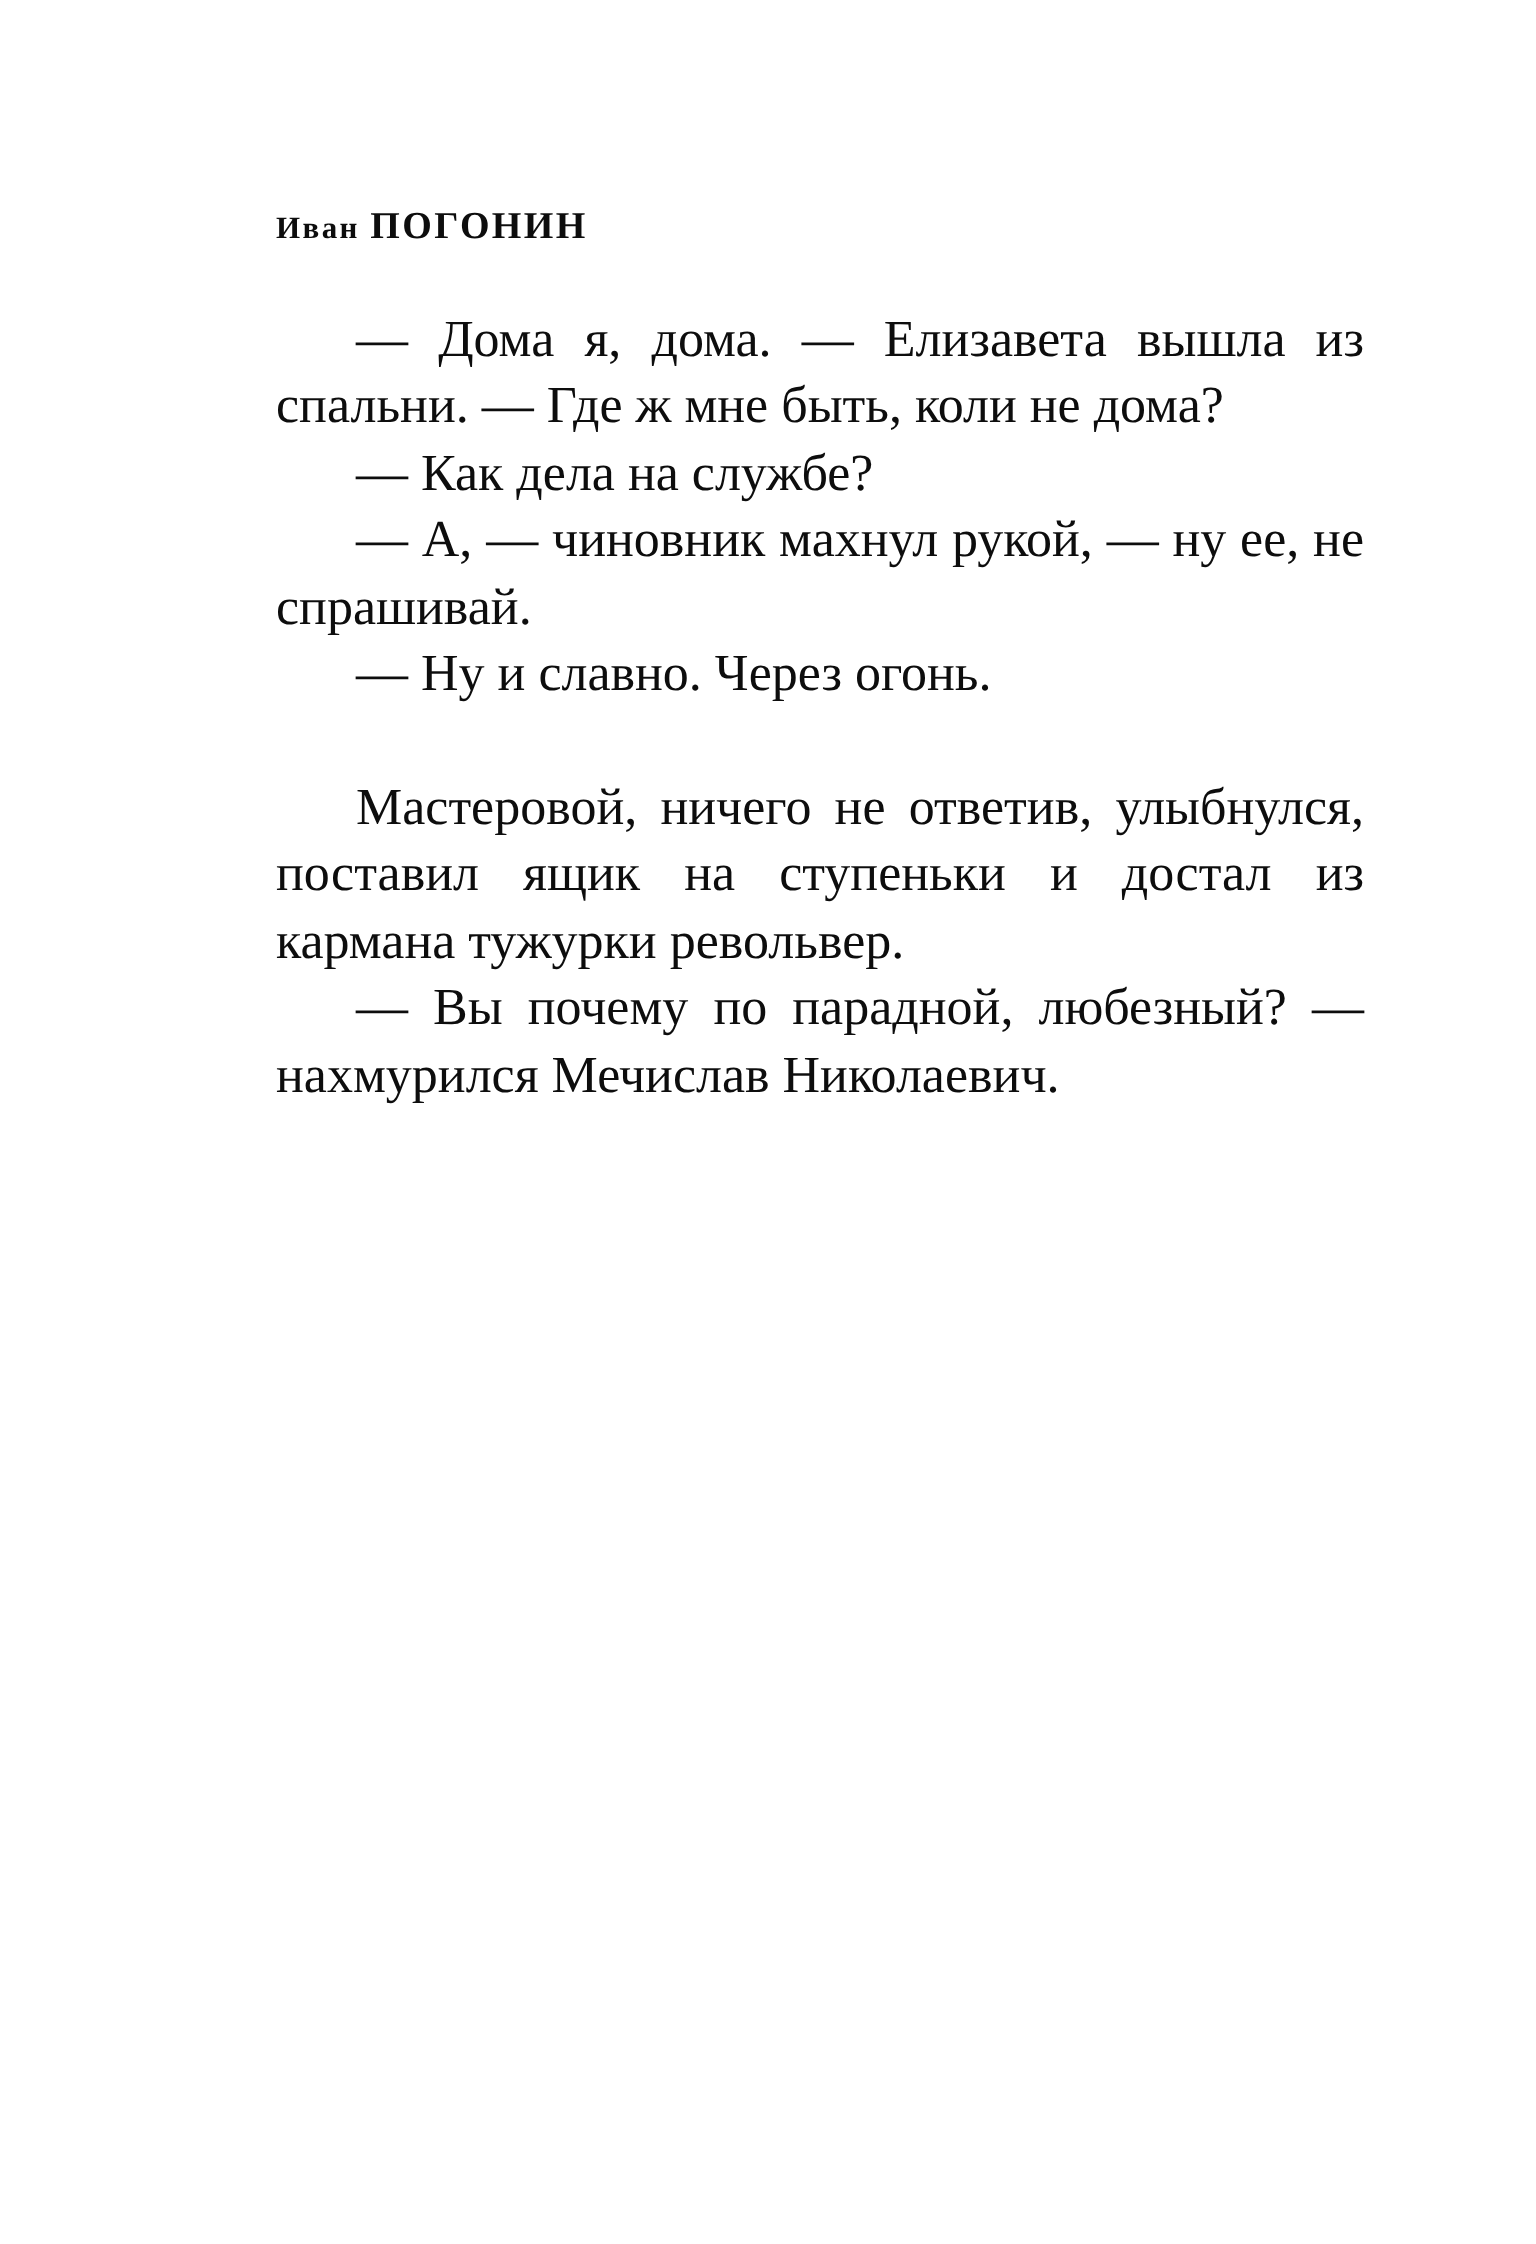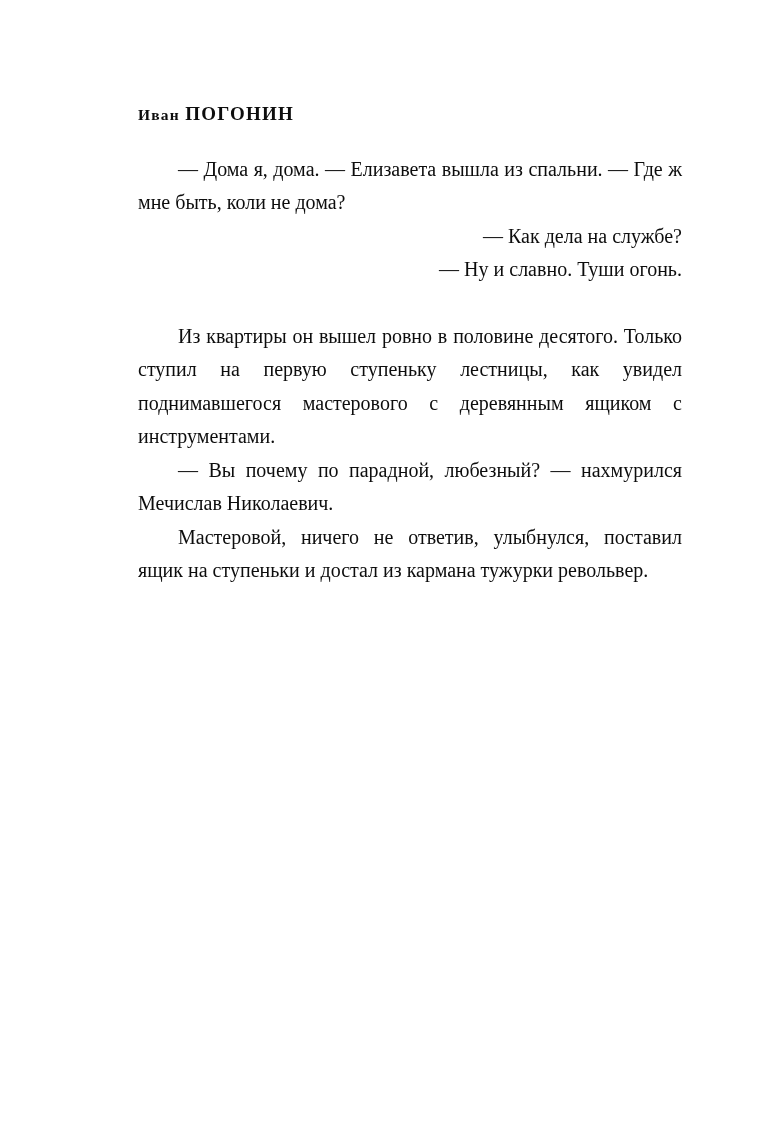--- a/index.html
+++ b/index.html
@@ -40,51 +40,51 @@
   .running-head .small-caps {
     font-size: 15.5px;
     letter-spacing: 1.2px;
   }
   .running-head .caps {
     font-size: 19px;
     letter-spacing: 1.2px;
   }
   .body-text p {
     margin: 0;
-    font-size: 20px;
+    font-size: 26px;
     line-height: 33.5px;
     text-align: justify;
     text-indent: 40px;
     hyphens: manual;
     font-weight: 500;
   }
   .body-text p.nojust {
-    text-align: right;
+    text-align: left;
   }
   .gap {
     height: 33px;
   }
 </style>
 </head>
 <body>
 
 <div class="page">
   <div class="content">
 
     <div class="running-head">
       <span class="small-caps">Иван</span>
       <span class="caps">ПОГОНИН</span>
     </div>
 
     <div class="body-text">
       <p>— Дома я, дома. — Елизавета вышла из спальни. — Где ж мне быть, коли не дома?</p>
       <p class="nojust">— Как дела на службе?</p>
-      <p class="nojust">— Ну и славно. Туши огонь.</p>
+      <p>— А, — чиновник махнул рукой, — ну ее, не спрашивай.</p>
+      <p class="nojust">— Ну и славно. Через огонь.</p>
 
       <div class="gap"></div>
 
-      <p>Из квартиры он вышел ровно в половине десятого. Только ступил на первую ступеньку лестницы, как увидел поднимавшегося мастерового с деревянным ящиком с инструментами.</p>
+      <p>Мастеровой, ничего не ответив, улыбнулся, поставил ящик на ступеньки и достал из кармана тужурки револьвер.</p>
       <p>— Вы почему по парадной, любезный? — нахмурился Мечислав Николаевич.</p>
-      <p>Мастеровой, ничего не ответив, улыбнулся, поставил ящик на ступеньки и достал из кармана тужурки револьвер.</p>
     </div>
 
   </div>
 </div>
 
 </body></html>

